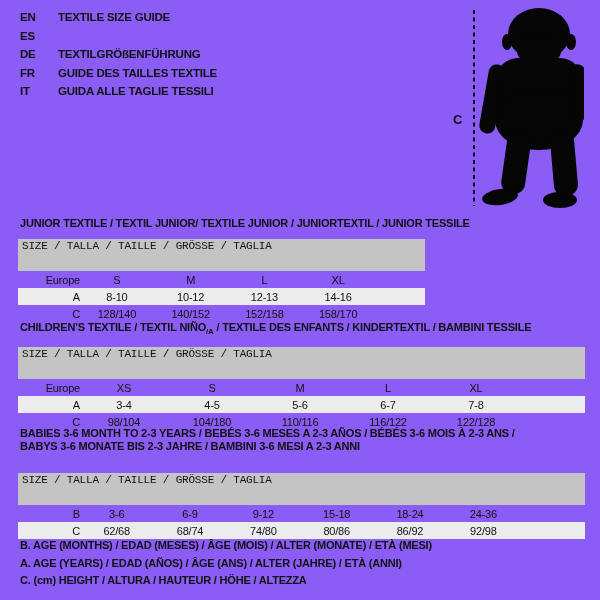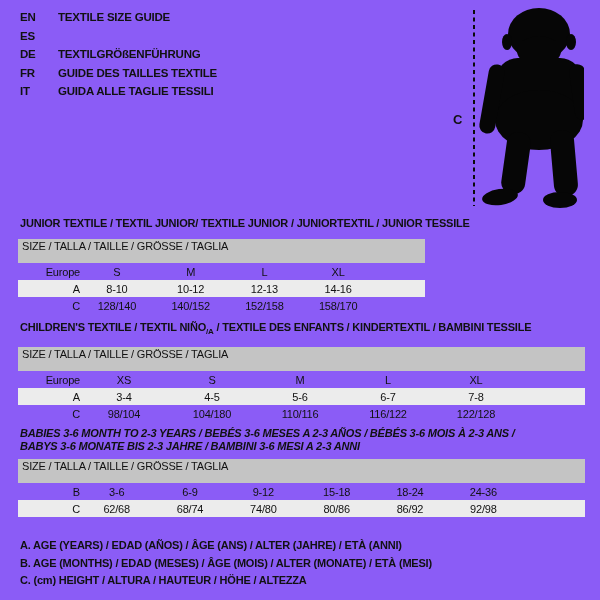--- a/index.html
+++ b/index.html
@@ -18,24 +18,24 @@
   
   .figure-svg { position:absolute; left:452px; top:4px; }
 
   
   .size-section { position:absolute; left:18px; }
   .sec-junior   { top:217px; width:407px; }
   .sec-children { top:321px; width:567px; }
   .sec-babies   { top:427px; width:567px; }
   .sec-title { font-size:11px; font-weight:700; line-height:13px; margin:0 0 9px 2px; white-space:nowrap; }
   .sec-title .subsz { font-size:8px; vertical-align:sub; }
-  .sec-babies .sec-title { margin-bottom:6px;font-style:italic; }
+  .sec-babies .sec-title { margin-bottom:20px; }
   .size-bar {
-    background:#c4c4c4; height:24px; line-height:14px;
-    font-size:11px; font-weight:400; padding-left:4px; white-space:nowrap;
+    background:#c4c4c4; height:32px; line-height:14px;
+    font-size:11px; font-weight:400; padding-left:4px; white-space:nowrap;font-family:Liberation Mono, monospace;
   }
   table { border-collapse:collapse; table-layout:fixed; width:100%; }
   td {
     height:17px; padding:0; font-size:11px; font-weight:400;
     text-align:center; white-space:nowrap; overflow:hidden;
   }
   td:first-child { text-align:right; padding-left:4px; }
   tr.shaded { background:#ececec; }
 
   
@@ -210,18 +210,18 @@
             <td>80/86</td>
             <td>86/92</td>
             <td>92/98</td>
             <td></td>
           </tr>
         </tbody>
     </table>
   </section>
 
   <div class="notes">
+    <div class="note-line">B. AGE (MONTHS) / EDAD (MESES) / ÂGE (MOIS) / ALTER (MONATE) / ETÀ (MESI)</div>
     <div class="note-line">A. AGE (YEARS) / EDAD (AÑOS) / ÂGE (ANS) / ALTER (JAHRE) / ETÀ (ANNI)</div>
-    <div class="note-line">B. AGE (MONTHS) / EDAD (MESES) / ÂGE (MOIS) / ALTER (MONATE) / ETÀ (MESI)</div>
     <div class="note-line">C. (cm) HEIGHT / ALTURA / HAUTEUR / HÖHE / ALTEZZA</div>
   </div>
 
 </div>
 
 </body></html>

